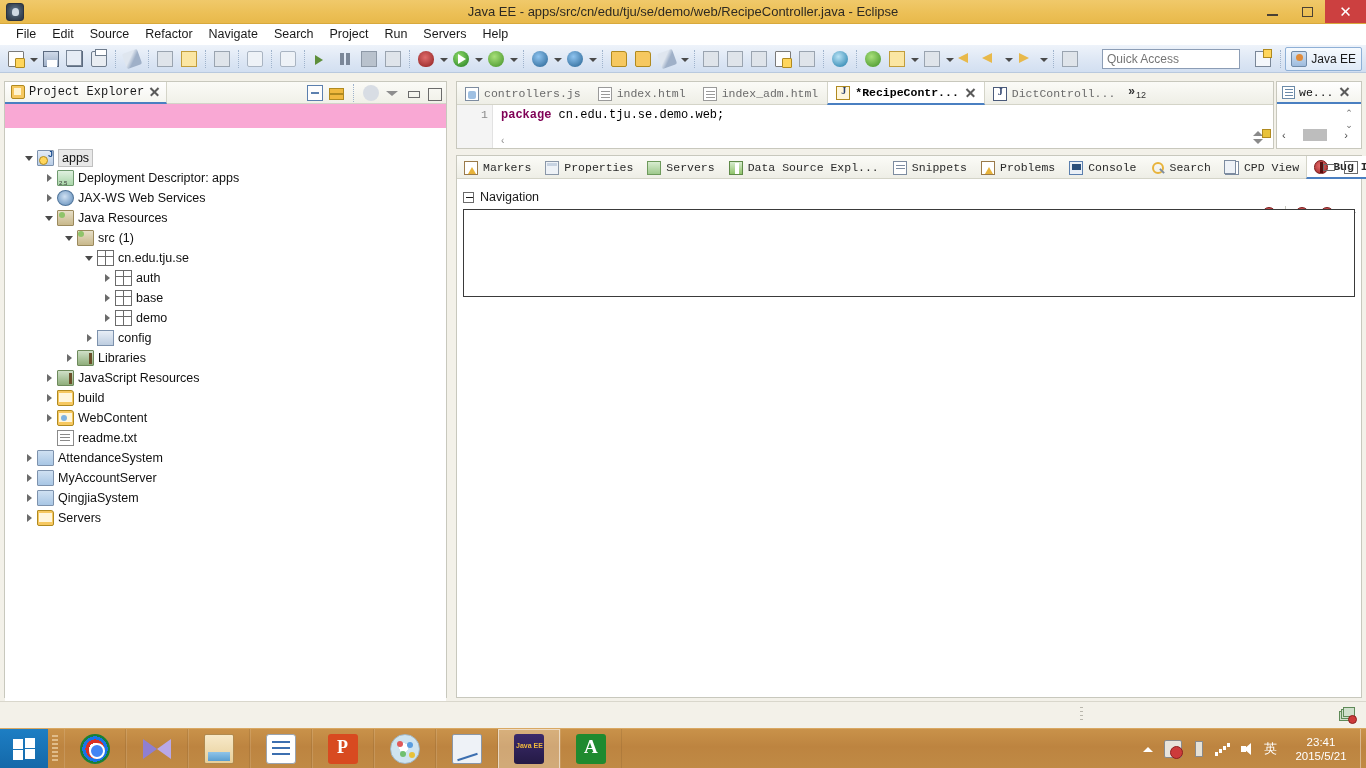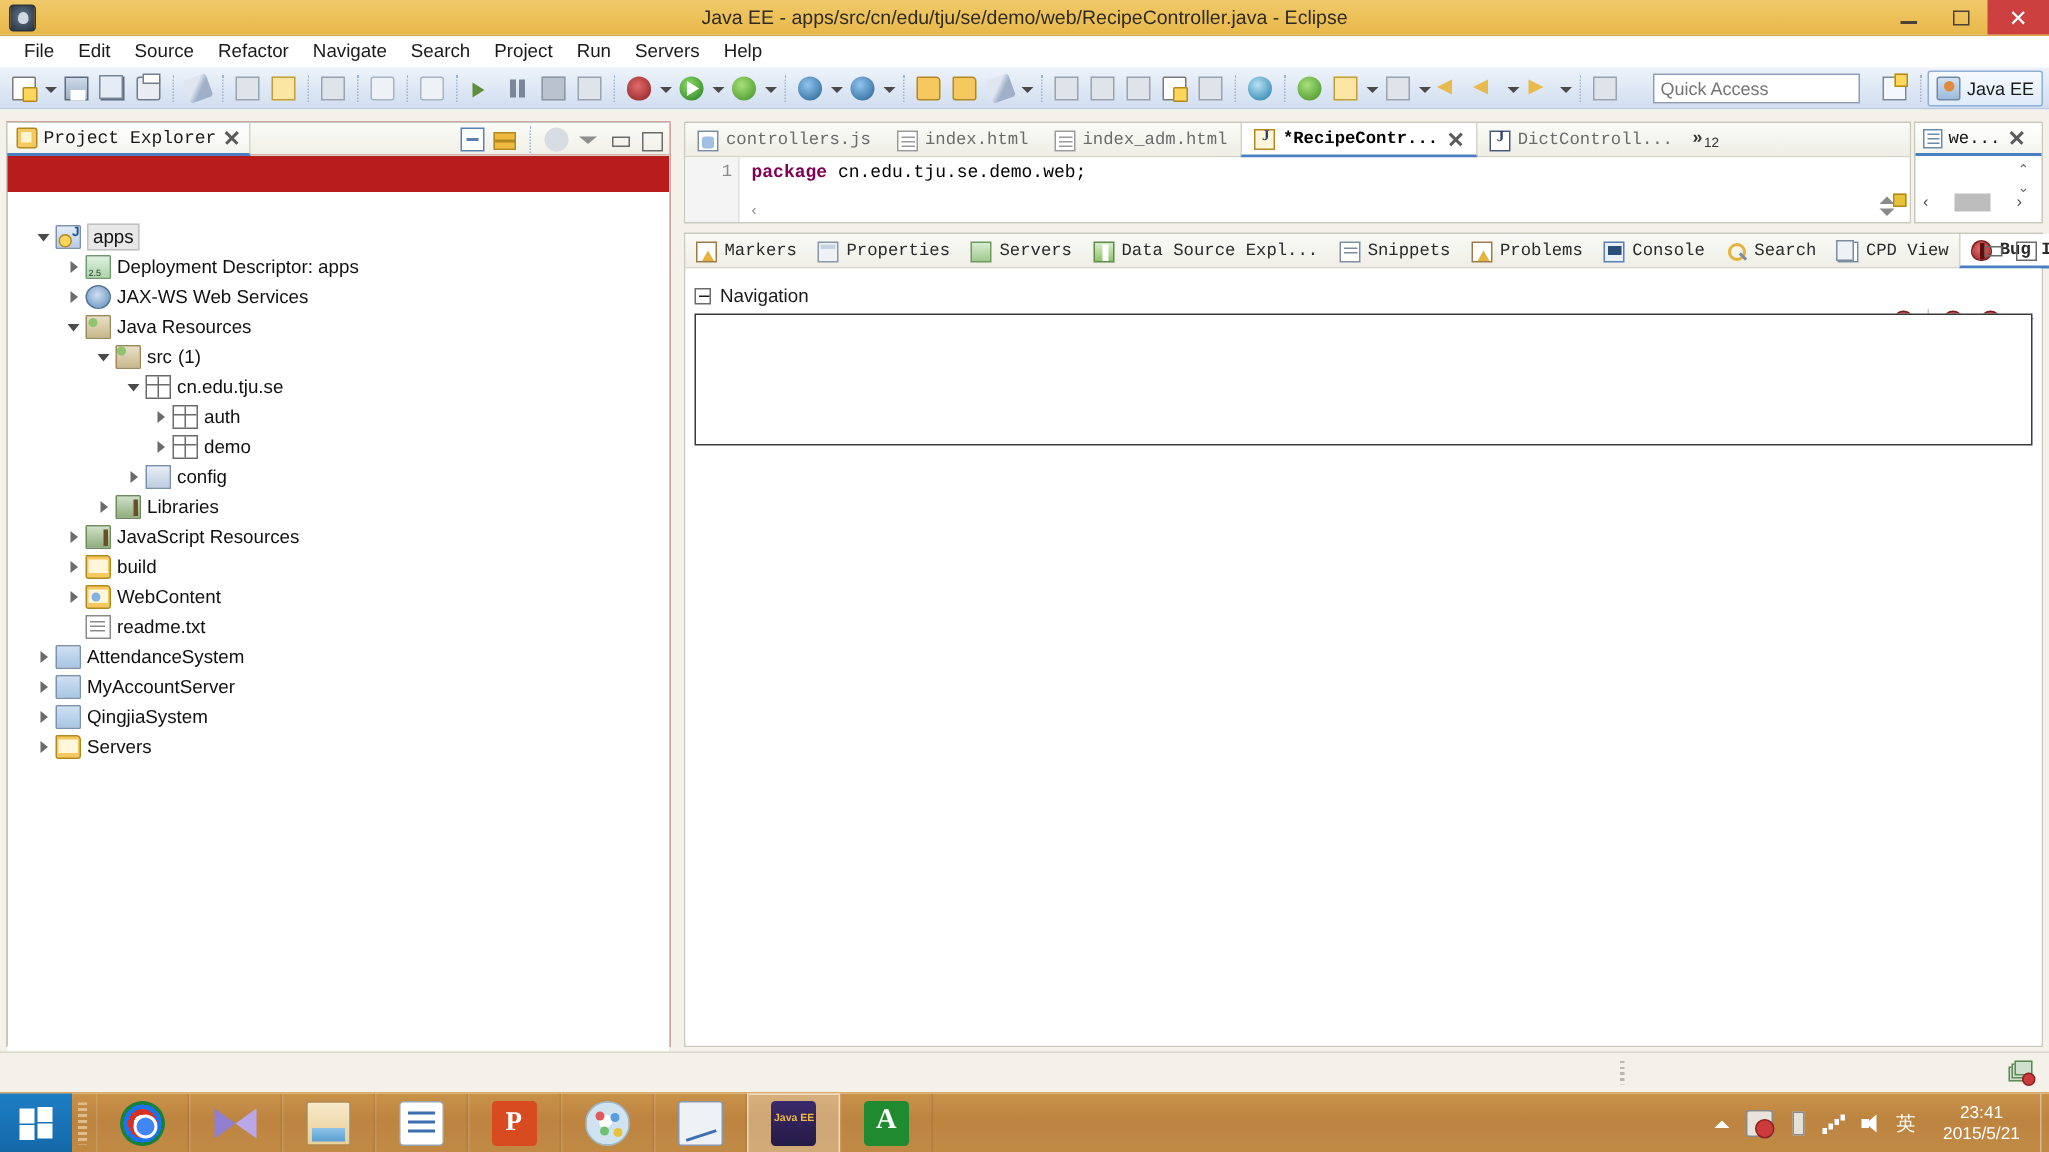--- a/index.html
+++ b/index.html
@@ -157,21 +157,21 @@
 
   
   #workbench {
     position: absolute; left: 0; top: 73px; width: 1366px; height: 655px;
     background: #f3f1e9;
   }
 
   
   #project-explorer {
     position: absolute; left: 4px; top: 8px; width: 443px; height: 617px;
-    background: #b91c1c; border: 1px solid #c8c8bd;
+    background: #f9a8d4; border: 1px solid #c8c8bd;
   }
   #pe-titlebar {
     position: absolute; left: 0; top: 0; width: 441px; height: 22px;
     background: linear-gradient(to bottom, #fbfbf7, #f0f0e8);
     border-bottom: 1px solid #d4d4c8;
   }
   #pe-tab {
     position: absolute; left: 0; top: 0; height: 22px;
     display: flex; align-items: center; gap: 4px; padding: 0 6px;
     background: linear-gradient(to bottom, #ffffff, #f5f5ef);
@@ -789,20 +789,25 @@
         <span class="tree-label">cn.edu.tju.se</span>
       </div>
       <div class="tree-row" style="padding-left:96px">
         <span class="twisty collapsed"></span>
         <span class="tree-icon ti-package"></span>
         <span class="tree-label">auth</span>
       </div>
       <div class="tree-row" style="padding-left:96px">
         <span class="twisty collapsed"></span>
         <span class="tree-icon ti-package"></span>
+        <span class="tree-label">base</span>
+      </div>
+      <div class="tree-row" style="padding-left:96px">
+        <span class="twisty collapsed"></span>
+        <span class="tree-icon ti-package"></span>
         <span class="tree-label">demo</span>
       </div>
       <div class="tree-row" style="padding-left:78px">
         <span class="twisty collapsed"></span>
         <span class="tree-icon ti-config"></span>
         <span class="tree-label">config</span>
       </div>
       <div class="tree-row" style="padding-left:58px">
         <span class="twisty collapsed"></span>
         <span class="tree-icon ti-libs"></span>

